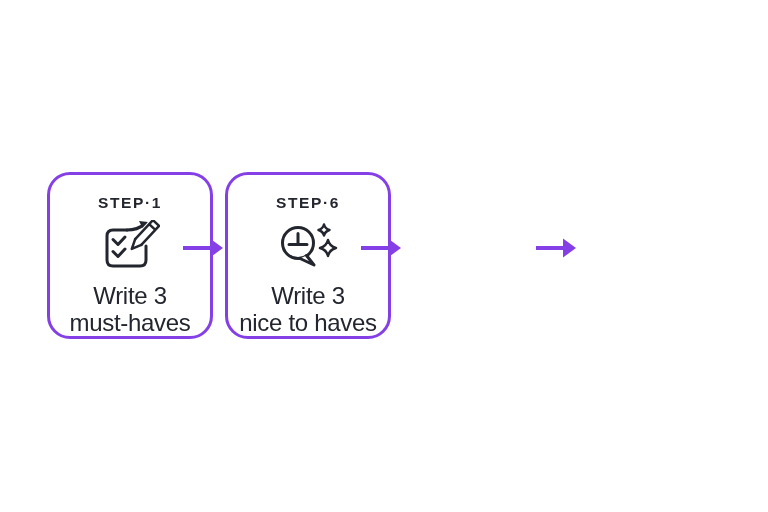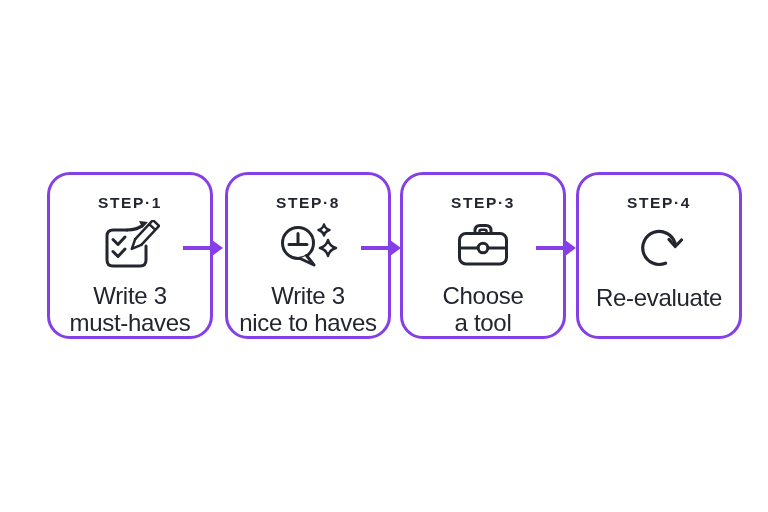--- a/index.html
+++ b/index.html
@@ -89,63 +89,39 @@
     <p class="card-label">Write 3
 must-haves</p>
   </section>
 
   <svg class="connector" id="conn-1" viewBox="0 0 42 24" aria-hidden="true">
     <line class="conn-line" x1="0" y1="12" x2="30" y2="12"></line>
     <path class="conn-head" d="M27,2.5 L40,12 L27,21.5 Z"></path>
   </svg>
 
   <section class="card" id="card-2">
-    <h3 class="card-title">STEP·8</h3>
+    <h3 class="card-title">STEP·6</h3>
     <div class="icon-wrap">
       <svg width="62" height="52" viewBox="0 0 62 52" aria-hidden="true">
         <circle class="ink" cx="21" cy="23" r="15.5"></circle>
         <path class="ink white-fill" style="fill:#fff" d="M29.5,35.5 L37,45 L23,38.5"></path>
         <path class="ink" d="M21,13.5 V24.5 M12,24.5 H30"></path>
         <path class="ink ink-thin" style="fill:#fff" d="M47,4.5 Q48.2,8.8 52.5,10 Q48.2,11.2 47,15.5 Q45.8,11.2 41.5,10 Q45.8,8.8 47,4.5 Z"></path>
         <path class="ink ink-thin" style="fill:#fff" d="M51,20 Q52.6,26.4 59,28 Q52.6,29.6 51,36 Q49.4,29.6 43,28 Q49.4,26.4 51,20 Z"></path>
       </svg>
     </div>
     <p class="card-label">Write 3
 nice to haves</p>
   </section>
 
   <svg class="connector" id="conn-2" viewBox="0 0 42 24" aria-hidden="true">
     <line class="conn-line" x1="0" y1="12" x2="30" y2="12"></line>
     <path class="conn-head" d="M27,2.5 L40,12 L27,21.5 Z"></path>
   </svg>
 
-  <section class="card" id="card-3">
-    <h3 class="card-title">STEP·3</h3>
-    <div class="icon-wrap">
-      <svg width="62" height="50" viewBox="0 0 62 50" aria-hidden="true">
-        <path class="ink" d="M23,12 V9.5 Q23,4.5 28,4.5 H34 Q39,4.5 39,9.5 V12"></path>
-        <path class="ink ink-thin" d="M27.5,12 V10.2 Q27.5,8.8 29,8.8 H33 Q34.5,8.8 34.5,10.2 V12"></path>
-        <rect class="ink" x="7.5" y="12.5" width="47" height="30.5" rx="6.5"></rect>
-        <path class="ink" d="M7.5,27 H25.5 M36.5,27 H54.5"></path>
-        <circle class="ink" style="fill:#fff" cx="31" cy="27" r="4.8"></circle>
-      </svg>
-    </div>
-    <p class="card-label">Choose
-a tool</p>
-  </section>
 
   <svg class="connector" id="conn-3" viewBox="0 0 42 24" aria-hidden="true">
     <line class="conn-line" x1="0" y1="12" x2="30" y2="12"></line>
     <path class="conn-head" d="M27,2.5 L40,12 L27,21.5 Z"></path>
   </svg>
 
-  <section class="card" id="card-4">
-    <h3 class="card-title">STEP·4</h3>
-    <div class="icon-wrap">
-      <svg width="54" height="54" viewBox="0 0 54 54" aria-hidden="true">
-        <path class="ink" style="stroke-width:3.2" d="M33.5,43.2 A16.5,16.5 0 1 1 43,23"></path>
-        <path class="ink" style="stroke-width:3.2" d="M37,19.5 L43.2,26.5 L49.5,20"></path>
-      </svg>
-    </div>
-    <p class="card-label">Re-evaluate</p>
-  </section>
 
 </div>
 
 </body></html>

